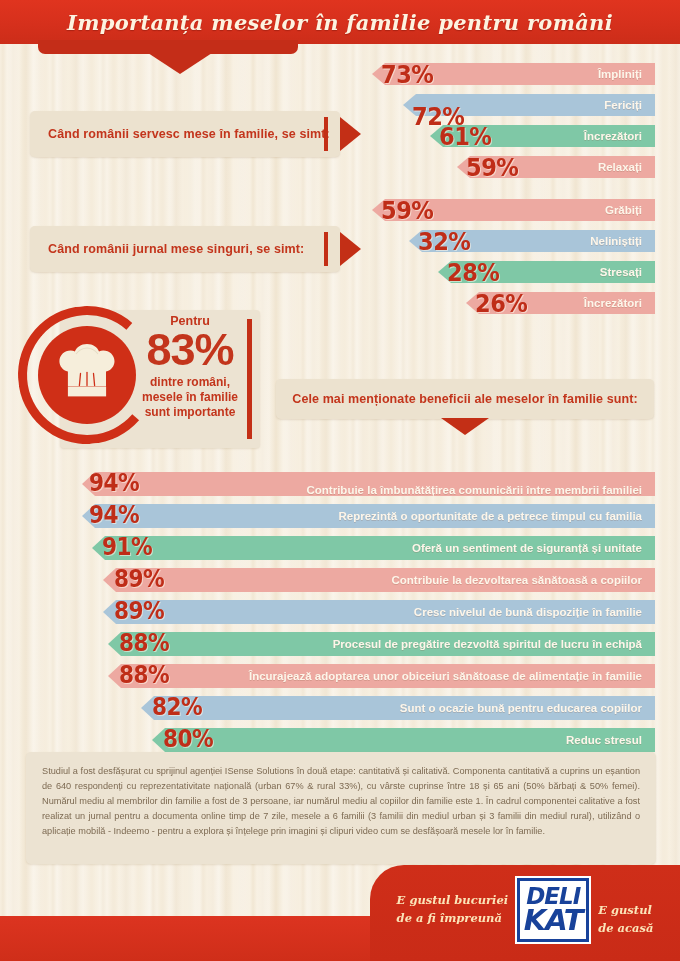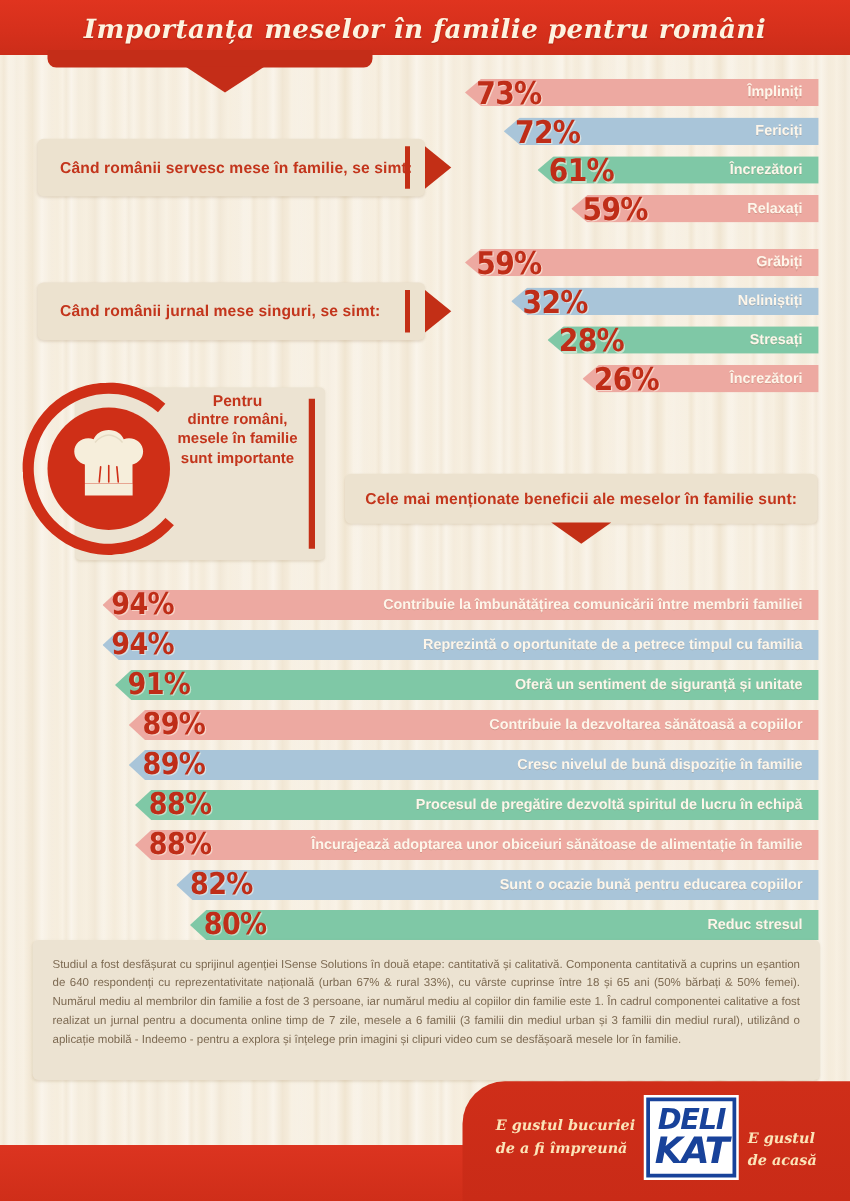--- a/index.html
+++ b/index.html
@@ -221,21 +221,21 @@
 
   <div>
     <div class="bar bar-c-pink" style="left:372px; top:63px; width:283px;">
       <span class="bar-label">Împliniți</span>
     </div>
     <span class="bar-pct pct-top" style="left:381px; top:62px;">73%</span>
 
     <div class="bar bar-c-blue" style="left:403px; top:94px; width:252px;">
       <span class="bar-label">Fericiți</span>
     </div>
-    <span class="bar-pct pct-top" style="left:412px; top:93px;">72%</span>
+    <span class="bar-pct pct-top" style="left:412px; top:104px;">72%</span>
 
     <div class="bar bar-c-green" style="left:430px; top:125px; width:225px;">
       <span class="bar-label">Încrezători</span>
     </div>
     <span class="bar-pct pct-top" style="left:439px; top:124px;">61%</span>
 
     <div class="bar bar-c-pink" style="left:457px; top:156px; width:198px;">
       <span class="bar-label">Relaxați</span>
     </div>
     <span class="bar-pct pct-top" style="left:466px; top:155px;">59%</span>
@@ -275,32 +275,33 @@
       <line x1="28.5" y1="32.5" x2="27.4" y2="44.5"></line>
       <line x1="35" y1="31.5" x2="35" y2="44.5"></line>
       <line x1="41.5" y1="32.5" x2="42.6" y2="44.5"></line>
     </g>
     <g stroke="#e5dbc4" stroke-width="1.1" fill="none">
       <path d="M24 13c3-4 8-6 11-6s8 2 11 6"></path>
     </g>
   </svg>
   <div class="badge-copy">
     <div class="badge-pentru">Pentru</div>
+    <div class="badge-83">83%</div>
     <div class="badge-sub">dintre români,</div>
     <div class="badge-sub">mesele în familie</div>
     <div class="badge-sub">sunt importante</div>
   </div>
 
   <div class="pill" style="left:276px; top:379px; width:378px; height:40px; justify-content:center;">
     <span class="pill-text" style="padding-left:0;">Cele mai menționate beneficii ale meselor în familie sunt:</span>
   </div>
   <div class="pill-arrow-down" style="left:441px; top:418px;"></div>
 
   <div>
-    <div class="bar bar-c-pink" style="left:82px; top:472px; width:573px; height:24px;">
+    <div class="bar bar-c-pink" style="left:82px; top:472px; width:573px; height:24px;align-items:flex-end;">
       <span class="bar-label">Contribuie la îmbunătățirea comunicării între membrii familiei</span>
     </div>
     <span class="bar-pct pct-main" style="left:89px; top:471px;">94%</span>
 
     <div class="bar bar-c-blue" style="left:82px; top:504px; width:573px; height:24px;">
       <span class="bar-label">Reprezintă o oportunitate de a petrece timpul cu familia</span>
     </div>
     <span class="bar-pct pct-main" style="left:89px; top:503px;">94%</span>
 
     <div class="bar bar-c-green" style="left:92px; top:536px; width:563px; height:24px;">

